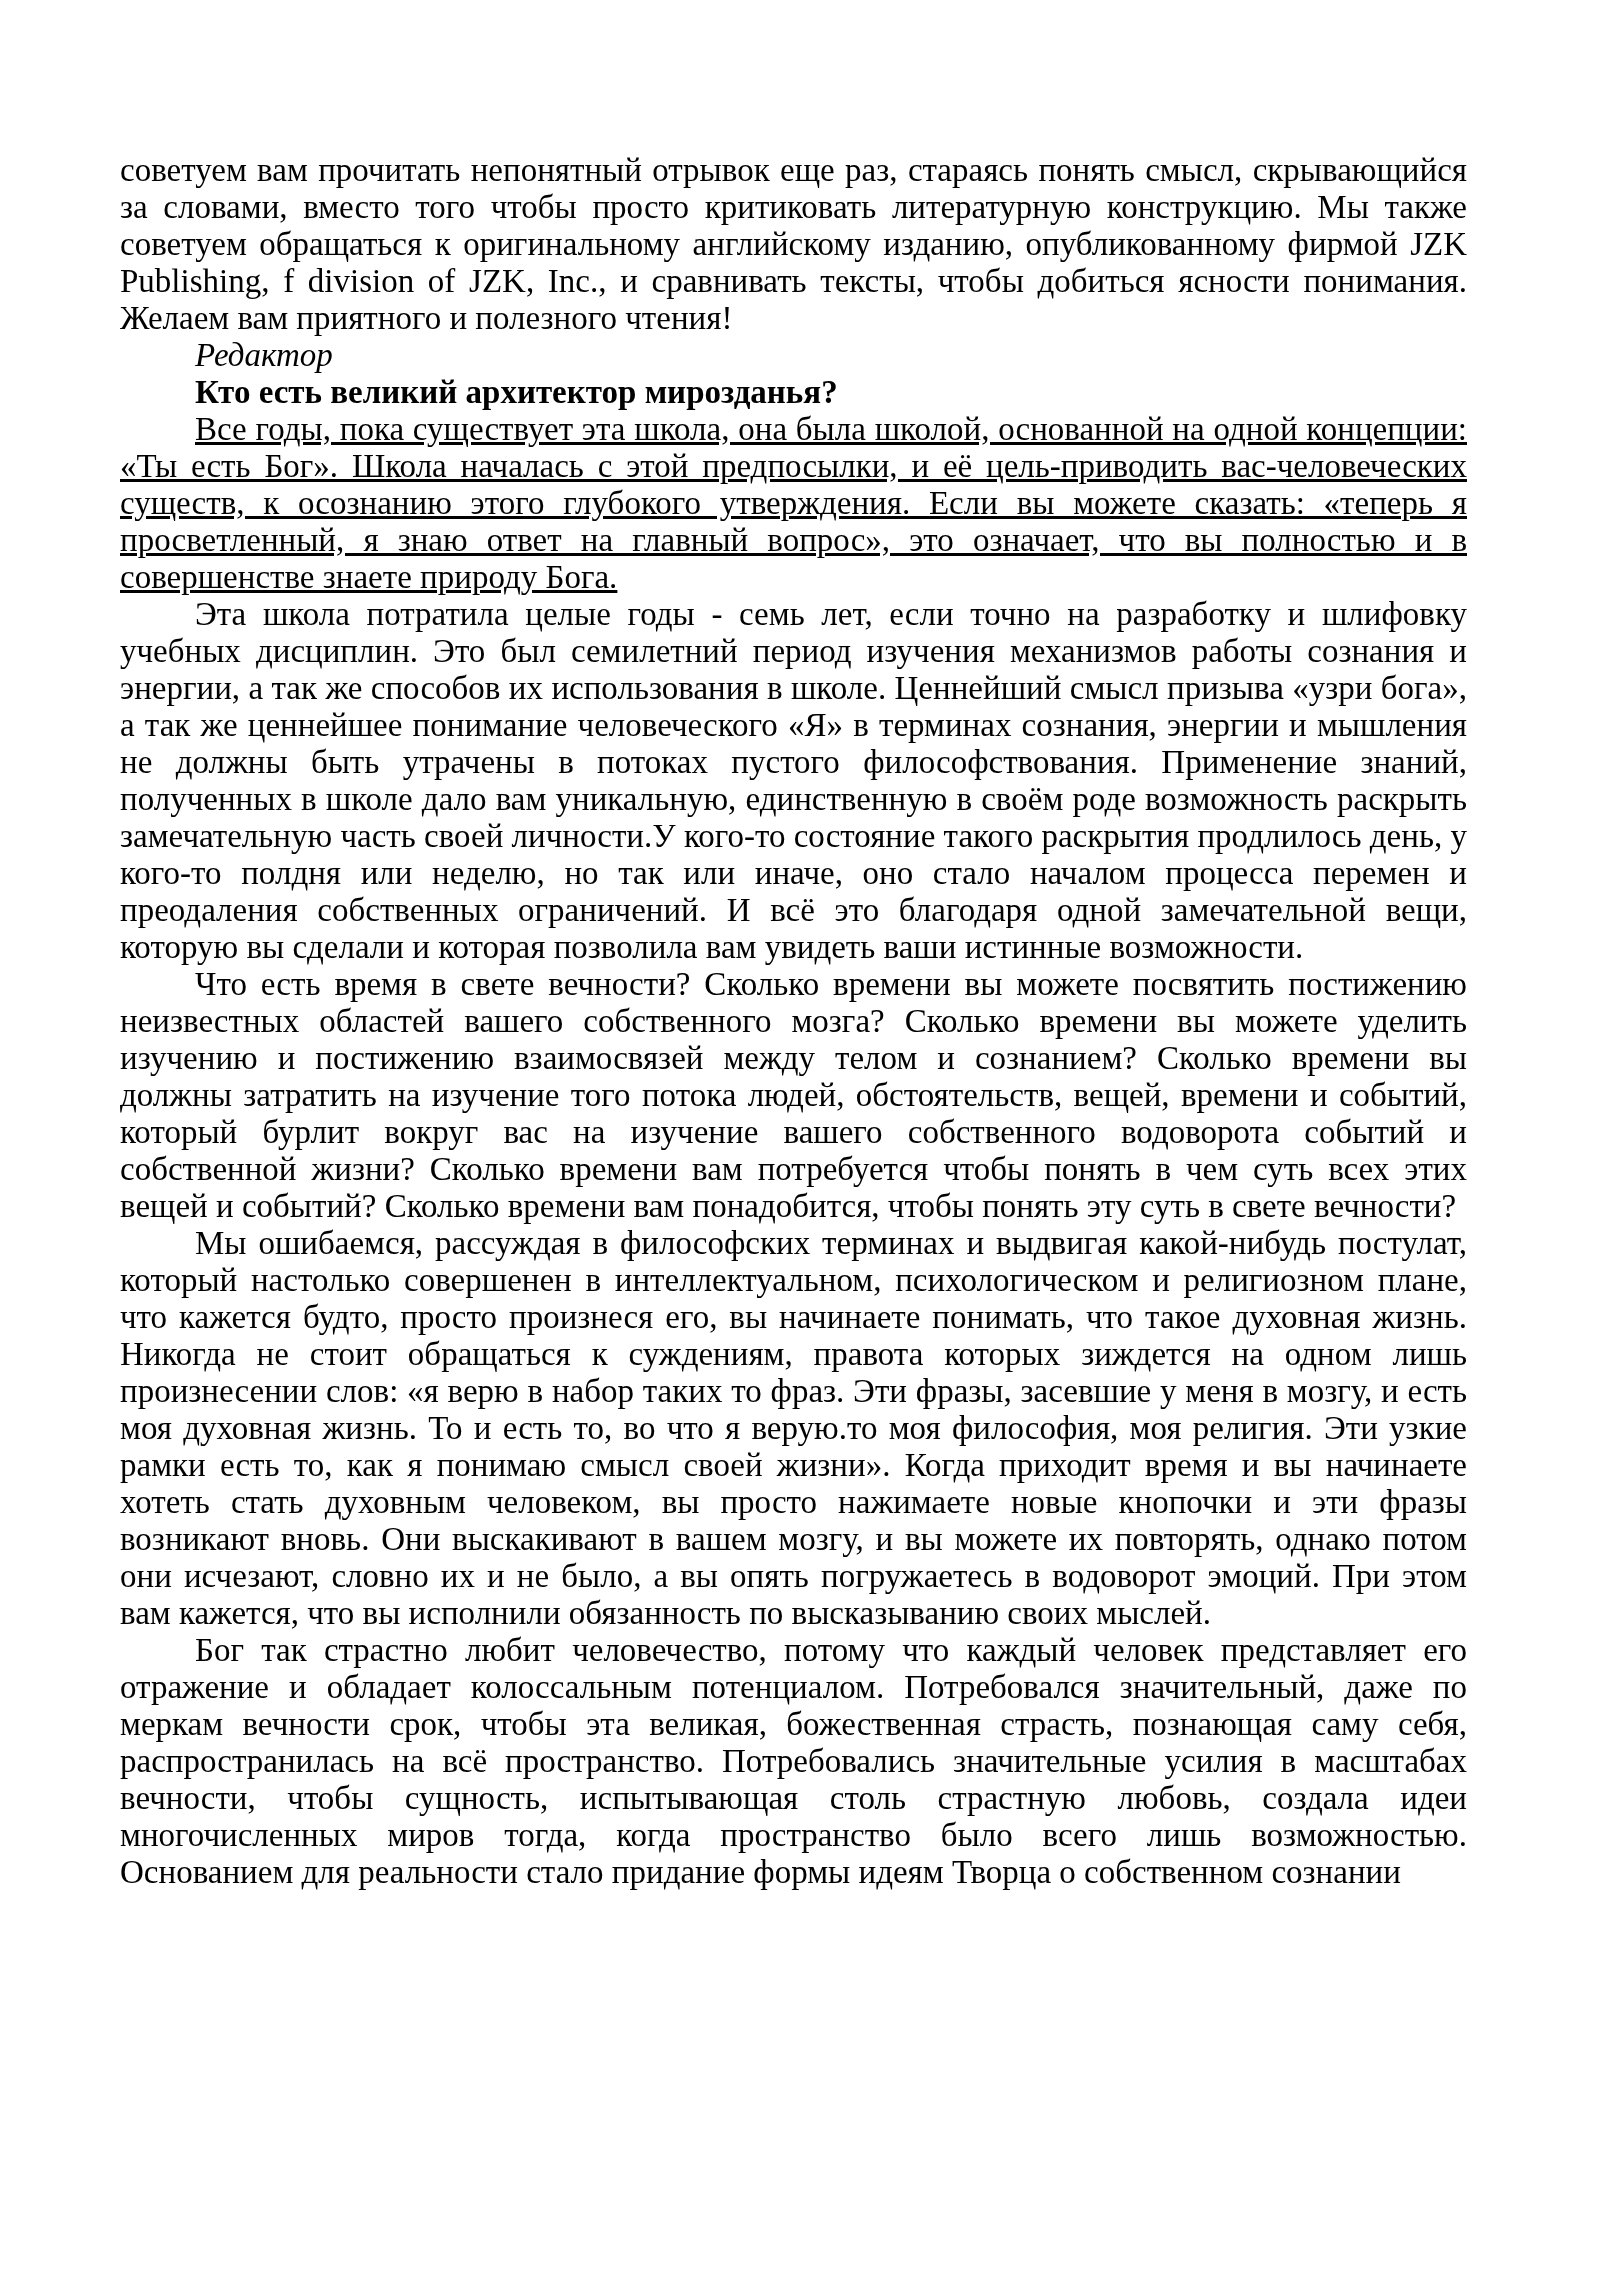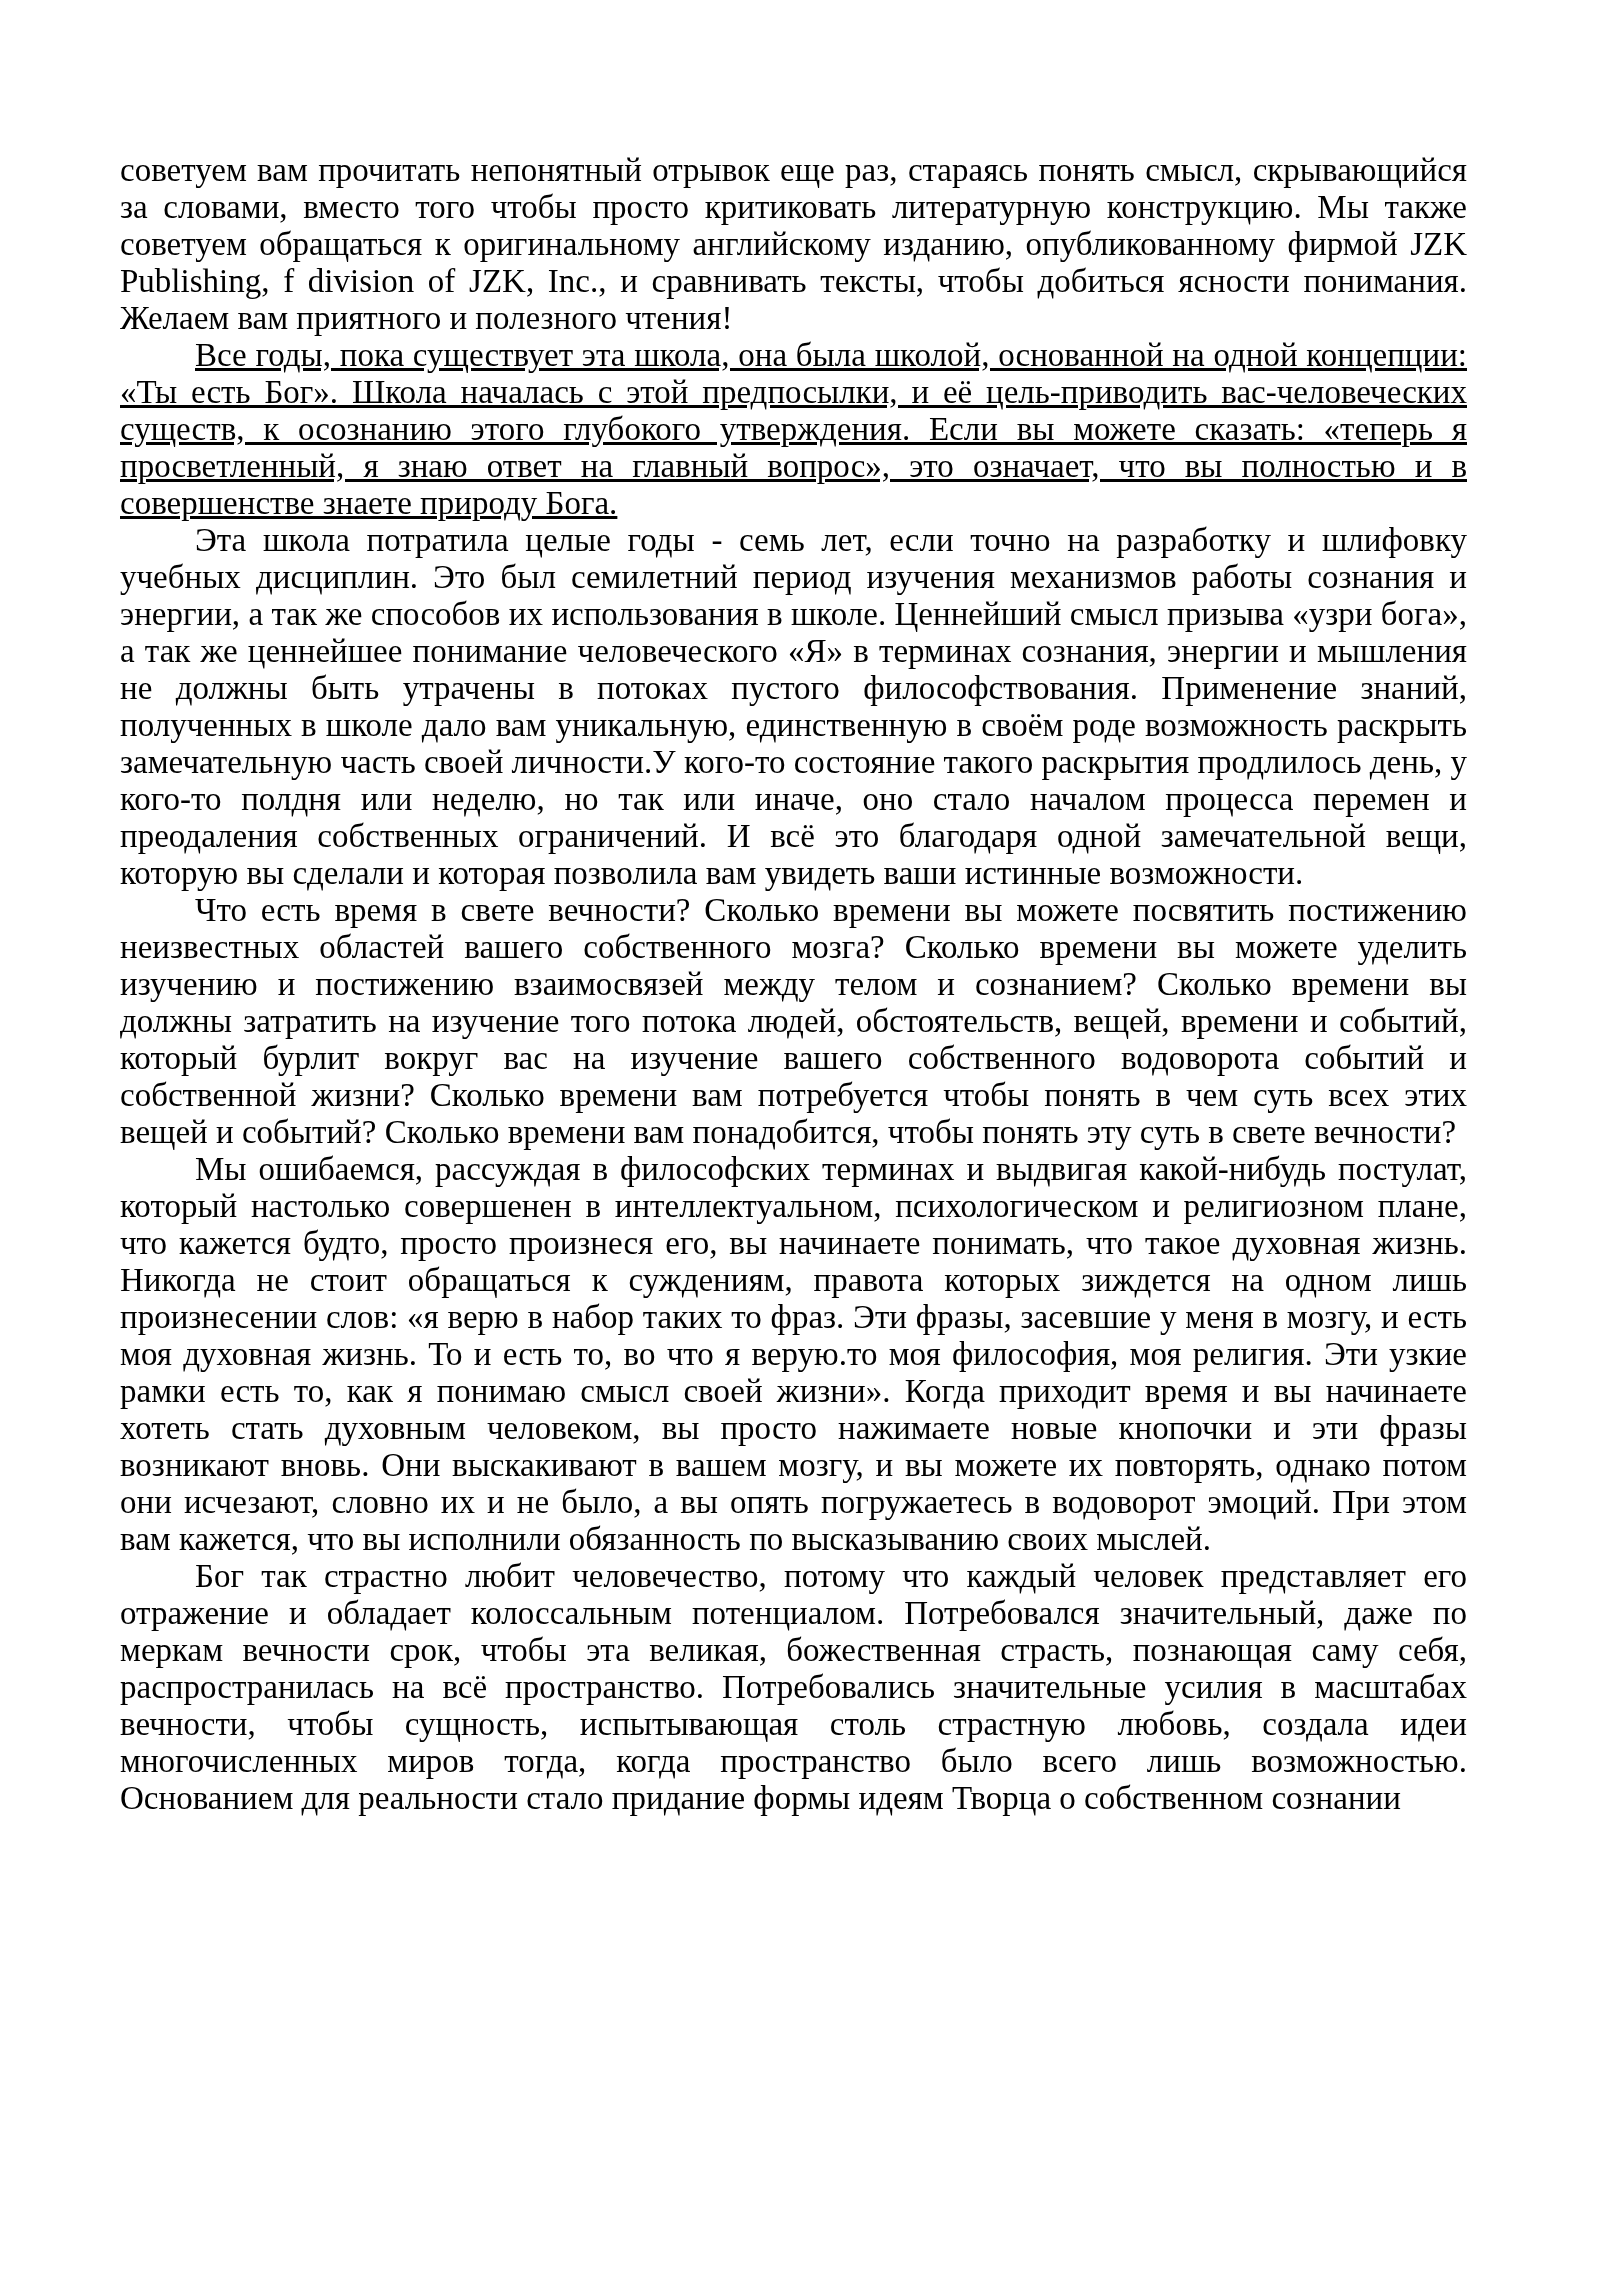--- a/index.html
+++ b/index.html
@@ -47,21 +47,23 @@
     text-decoration: underline;
   }
 </style>
 </head>
 <body>
 
 <div class="page">
 
   <p class="para-noindent">советуем вам прочитать непонятный отрывок еще раз, стараясь понять смысл, скрывающийся за словами, вместо того чтобы просто критиковать литературную конструкцию. Мы также советуем обращаться к оригинальному английскому изданию, опубликованному фирмой JZK Publishing, f division of JZK, Inc., и сравнивать тексты, чтобы добиться ясности понимания. Желаем вам приятного и полезного чтения!</p>
 
+  <p class="editor-signature">Редактор</p>
 
+  <p class="section-heading">Кто есть великий архитектор мирозданья?</p>
 
   <p class="para-indent first-after-heading">Все годы, пока существует эта школа, она была школой, основанной на одной концепции: «Ты есть Бог». Школа началась с этой предпосылки, и её цель-приводить вас-человеческих существ, к осознанию этого глубокого утверждения. Если вы можете сказать: «теперь я просветленный, я знаю ответ на главный вопрос», это означает, что вы полностью и в совершенстве знаете природу Бога.</p>
 
   <p class="para-indent">Эта школа потратила целые годы - семь лет, если точно на разработку и шлифовку учебных дисциплин. Это был семилетний период изучения механизмов работы сознания и энергии, а так же способов их использования в школе. Ценнейший смысл призыва «узри бога», а так же ценнейшее понимание человеческого «Я» в терминах сознания, энергии и мышления не должны быть утрачены в потоках пустого философствования. Применение знаний, полученных в школе дало вам уникальную, единственную в своём роде возможность раскрыть замечательную часть своей личности.У кого-то состояние такого раскрытия продлилось день, у кого-то полдня или неделю, но так или иначе, оно стало началом процесса перемен и преодаления собственных ограничений. И всё это благодаря одной замечательной вещи, которую вы сделали и которая позволила вам увидеть ваши истинные возможности.</p>
 
   <p class="para-indent">Что есть время в свете вечности? Сколько времени вы можете посвятить постижению неизвестных областей вашего собственного мозга? Сколько времени вы можете уделить изучению и постижению взаимосвязей между телом и сознанием? Сколько времени вы должны затратить на изучение того потока людей, обстоятельств, вещей, времени и событий, который бурлит вокруг вас на изучение вашего собственного водоворота событий и собственной жизни? Сколько времени вам потребуется чтобы понять в чем суть всех этих вещей и событий? Сколько времени вам понадобится, чтобы понять эту суть в свете вечности?</p>
 
   <p class="para-indent">Мы ошибаемся, рассуждая в философских терминах и выдвигая какой-нибудь постулат, который настолько совершенен в интеллектуальном, психологическом и религиозном плане, что кажется будто, просто произнеся его, вы начинаете понимать, что такое духовная жизнь. Никогда не стоит обращаться к суждениям, правота которых зиждется на одном лишь произнесении слов: «я верю в набор таких то фраз. Эти фразы, засевшие у меня в мозгу, и есть моя духовная жизнь. То и есть то, во что я верую.то моя философия, моя религия. Эти узкие рамки есть то, как я понимаю смысл своей жизни». Когда приходит время и вы начинаете хотеть стать духовным человеком, вы просто нажимаете новые кнопочки и эти фразы возникают вновь. Они выскакивают в вашем мозгу, и вы можете их повторять, однако потом они исчезают, словно их и не было, а вы опять погружаетесь в водоворот эмоций. При этом вам кажется, что вы исполнили обязанность по высказыванию своих мыслей.</p>
 
   <p class="para-indent">Бог так страстно любит человечество, потому что каждый человек представляет его отражение и обладает колоссальным потенциалом. Потребовался значительный, даже по меркам вечности срок, чтобы эта великая, божественная страсть, познающая саму себя, распространилась на всё пространство. Потребовались значительные усилия в масштабах вечности, чтобы сущность, испытывающая столь страстную любовь, создала идеи многочисленных миров тогда, когда пространство было всего лишь возможностью. Основанием для реальности стало придание формы идеям Творца о собственном сознании</p>

